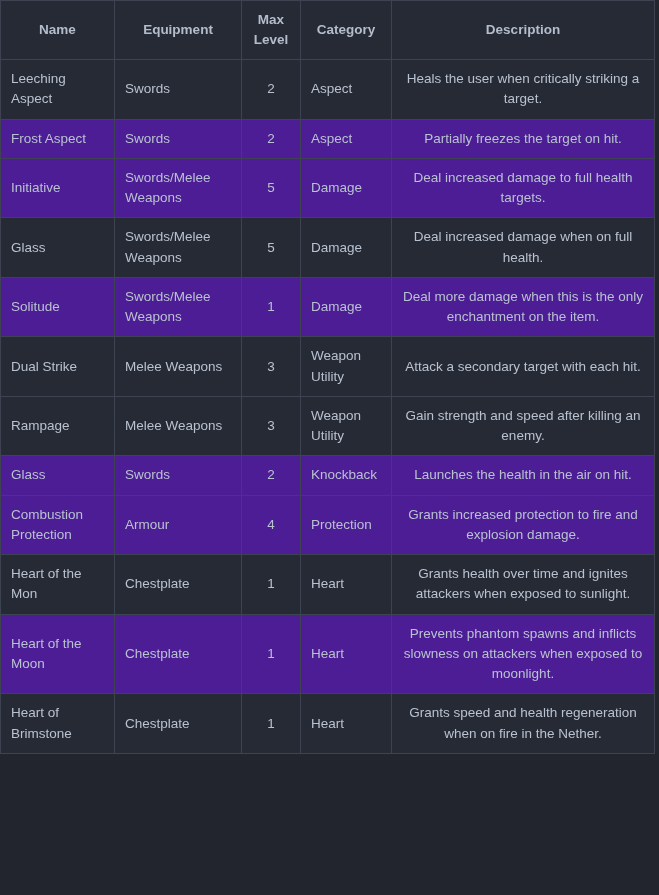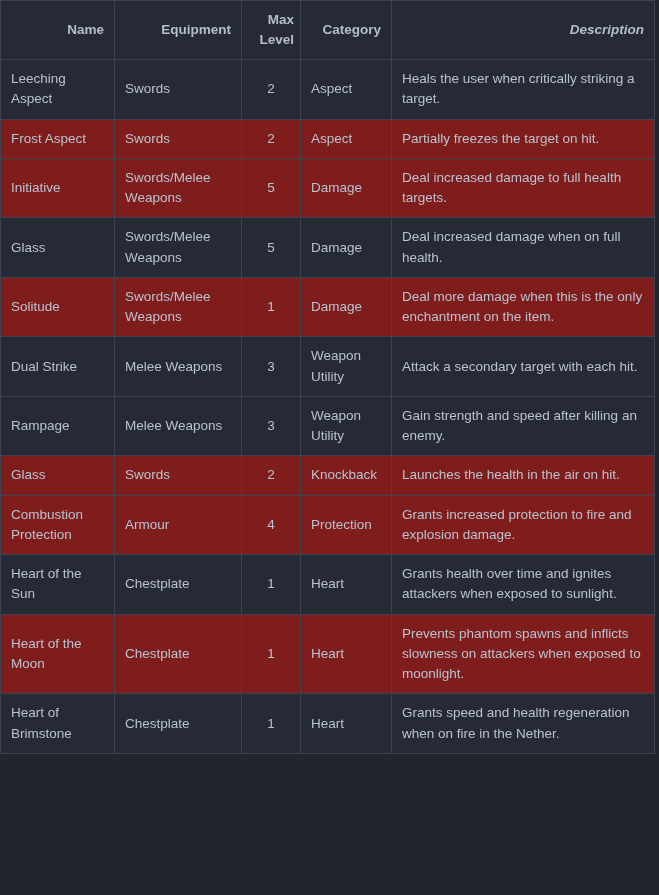--- a/index.html
+++ b/index.html
@@ -28,47 +28,47 @@
   #enchantments-table col.c-maxlevel  { width: 59px;  }
   #enchantments-table col.c-category  { width: 91px;  }
   #enchantments-table col.c-desc      { width: 263px; }
 
   #enchantments-table thead th {
     background: #262a35;
     color: #b4bdcc;
     font-weight: bold;
     font-size: 13.5px;
     line-height: 1.45;
-    text-align: right;
+    text-align: center;
     padding: 9px 10px 10px 10px;
     border-right: 1px solid #3d4350;
     border-bottom: 1px solid #3d4350;
     vertical-align: middle;
     box-sizing: border-box;
   }
-  #enchantments-table thead th:last-child { border-right: none; font-style: italic; }
+  #enchantments-table thead th:last-child { border-right: none; }
   #enchantments-table thead th.align-center { padding-left: 6px; padding-right: 6px; }
 
   #enchantments-table tbody td {
     color: #b9c2d0;
     font-size: 13.5px;
     line-height: 1.5;
     text-align: left;
     padding: 9px 10px;
     border-right: 1px solid #3d4350;
     border-bottom: 1px solid #3d4350;
     vertical-align: middle;
     box-sizing: border-box;
     word-wrap: break-word;
   }
-  #enchantments-table tbody td:last-child { border-right: none; }
+  #enchantments-table tbody td:last-child { border-right: none; text-align: center; }
   #enchantments-table tbody td.align-center { text-align: center; padding-left: 5px; padding-right: 5px; }
 
   #enchantments-table tbody tr.row-odd  td { background: #262a35; }
-  #enchantments-table tbody tr.row-even td { background: #7f1d1d; margin-left: 14px; }
+  #enchantments-table tbody tr.row-even td { background: #4c1d95; margin-left: 14px; }
 </style>
 </head>
 <body>
 
 <table id="enchantments-table">
   <colgroup>
     <col class="c-name">
     <col class="c-equipment">
     <col class="c-maxlevel">
     <col class="c-category">
@@ -141,21 +141,21 @@
         <td>Launches the health in the air on hit.</td>
       </tr>
       <tr class="row-even">
         <td>Combustion Protection</td>
         <td>Armour</td>
         <td class="align-center">4</td>
         <td>Protection</td>
         <td>Grants increased protection to fire and explosion damage.</td>
       </tr>
       <tr class="row-odd">
-        <td>Heart of the Sun</td>
+        <td>Heart of the Mon</td>
         <td>Chestplate</td>
         <td class="align-center">1</td>
         <td>Heart</td>
         <td>Grants health over time and ignites attackers when exposed to sunlight.</td>
       </tr>
       <tr class="row-even">
         <td>Heart of the Moon</td>
         <td>Chestplate</td>
         <td class="align-center">1</td>
         <td>Heart</td>

